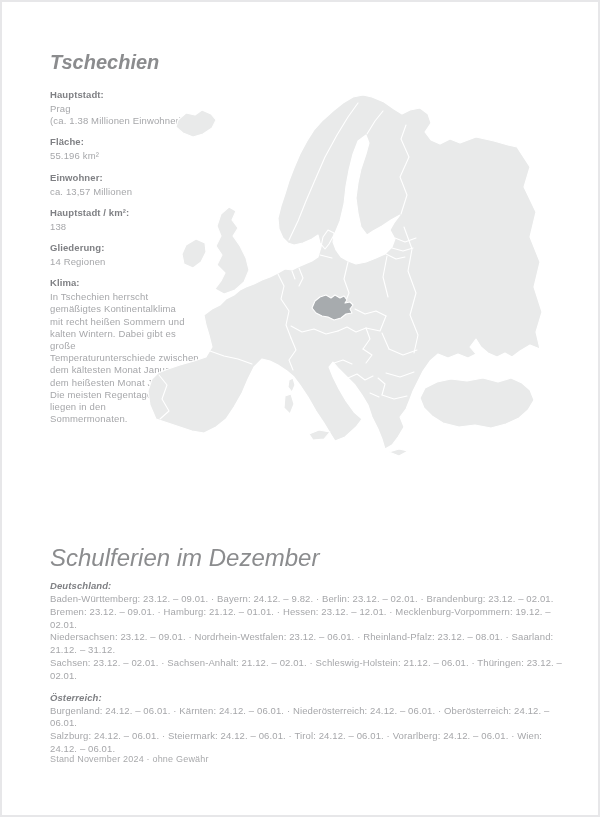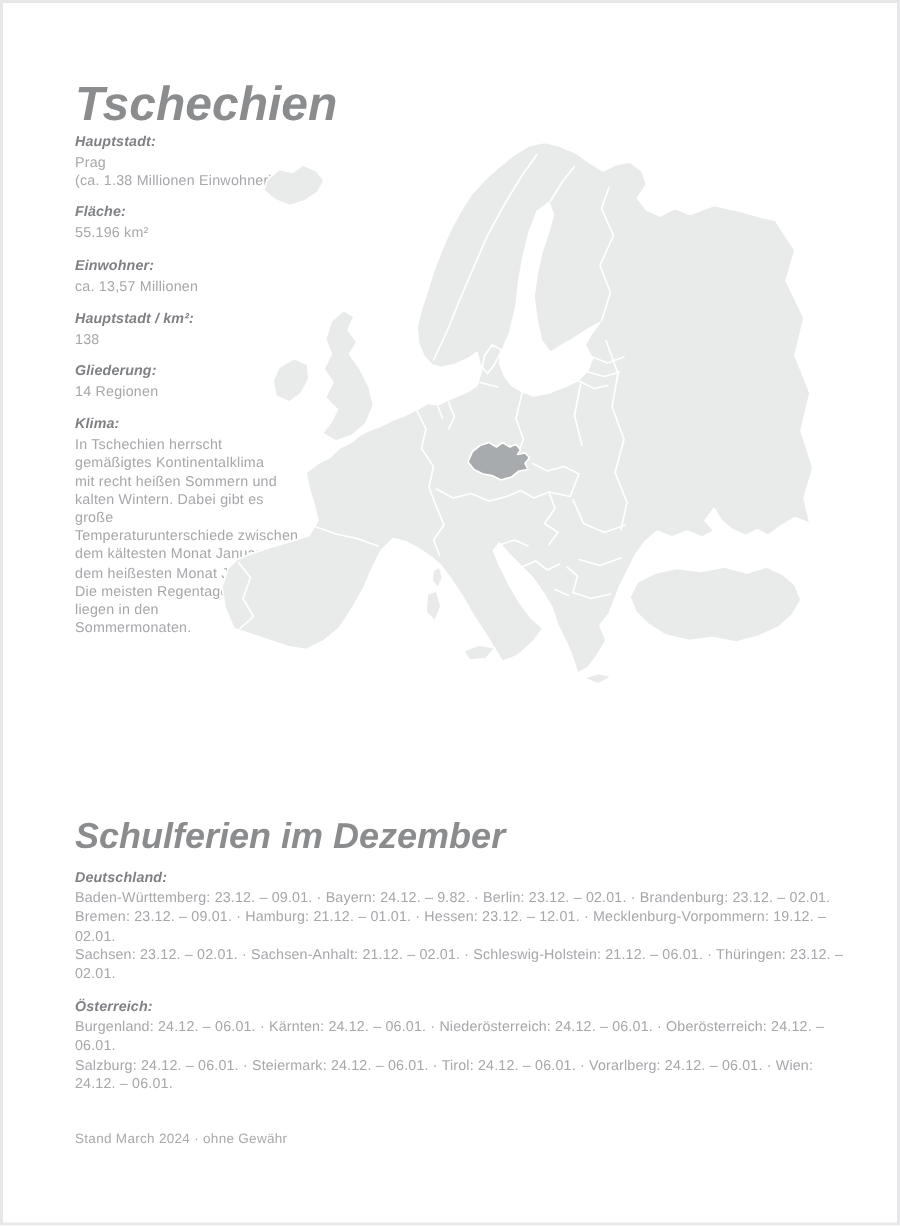--- a/index.html
+++ b/index.html
@@ -3,37 +3,37 @@
 <meta charset="utf-8">
 <style>
   html,body{margin:0;padding:0;background:#fff;}
   .page{
     position:relative;width:600px;height:817px;background:#ffffff;
     border:2px solid #e7e7e9;box-sizing:border-box;overflow:hidden;
     font-family:"Liberation Sans","DejaVu Sans",sans-serif;
   }
   .h1{
     position:absolute;left:48px;top:49px;
-    font-size:32px;font-weight:bold;font-style:italic;
+    font-size:20px;font-weight:bold;font-style:italic;
     color:#8b8c8e;letter-spacing:0px;line-height:1.15;
   }
   .facts{position:absolute;left:48px;top:87px;width:150px;}
   .fact{margin-bottom:9px;}
   .fact-label{
-    font-size:9.5px;font-weight:bold;font-style:italic;color:#7f8084;
+    font-size:9.5px;font-weight:bold;color:#7f8084;
     letter-spacing:.1px;margin-bottom:2px;line-height:12px;
   }
   .fact-value{
     font-size:9.5px;color:#a6a7aa;line-height:12.2px;
     letter-spacing:.15px;white-space:pre-line;
   }
   .map{position:absolute;left:140px;top:85px;width:420px;height:390px;}
   .section2{position:absolute;left:48px;top:543px;width:520px;}
   .h2{
-    font-size:24px;font-weight:bold;font-style:italic;
+    font-size:24px;font-weight:normal;font-style:italic;
     color:#8b8c8e;line-height:26px;margin:0 0 6px 0;
   }
   .country-label{
     font-size:9.5px;font-weight:bold;font-style:italic;color:#7f8084;
     letter-spacing:.1px;line-height:12px;margin-top:9px;margin-bottom:1px;
   }
   .holiday-line{
     font-size:9.5px;color:#a6a7aa;line-height:12.8px;letter-spacing:.12px;
   }
   .footer{
@@ -132,25 +132,26 @@
     <path stroke="#ffffff" stroke-width="1.1" stroke-linejoin="round" d="M170,221 L173,214 L178,210 L184,208 L189,211 L193,208 L198,211 L202,209 L205,213 L203,216 L208,215 L211,218 L208,222 L210,226 L204,227 L199,231 L192,233 L186,230 L180,229 L174,226 Z" fill="#a7abae"></path>
   </svg>
 
   <div class="section2">
     <div class="h2">Schulferien im Dezember</div>
 
     <div>
       <div class="country-label">Deutschland:</div>
       <div class="holiday-line">Baden-Württemberg: 23.12. – 09.01. · Bayern: 24.12. – 9.82. · Berlin: 23.12. – 02.01. · Brandenburg: 23.12. – 02.01.</div>
       <div class="holiday-line">Bremen: 23.12. – 09.01. · Hamburg: 21.12. – 01.01. · Hessen: 23.12. – 12.01. · Mecklenburg-Vorpommern: 19.12. – 02.01.</div>
+      <div class="holiday-line">Niedersachsen: 23.12. – 09.01. · Nordrhein-Westfalen: 23.12. – 06.01. · Rheinland-Pfalz: 23.12. – 08.01. · Saarland: 21.12. – 31.12.</div>
       <div class="holiday-line">Sachsen: 23.12. – 02.01. · Sachsen-Anhalt: 21.12. – 02.01. · Schleswig-Holstein: 21.12. – 06.01. · Thüringen: 23.12. – 02.01.</div>
     </div>
 
     <div>
       <div class="country-label">Österreich:</div>
       <div class="holiday-line">Burgenland: 24.12. – 06.01. · Kärnten: 24.12. – 06.01. · Niederösterreich: 24.12. – 06.01. · Oberösterreich: 24.12. – 06.01.</div>
       <div class="holiday-line">Salzburg: 24.12. – 06.01. · Steiermark: 24.12. – 06.01. · Tirol: 24.12. – 06.01. · Vorarlberg: 24.12. – 06.01. · Wien: 24.12. – 06.01.</div>
     </div>
   </div>
 
-  <div class="footer">Stand March 2024 · ohne Gewähr</div>
+  <div class="footer">Stand November 2024 · ohne Gewähr</div>
 
 </div>
 
 </body></html>

